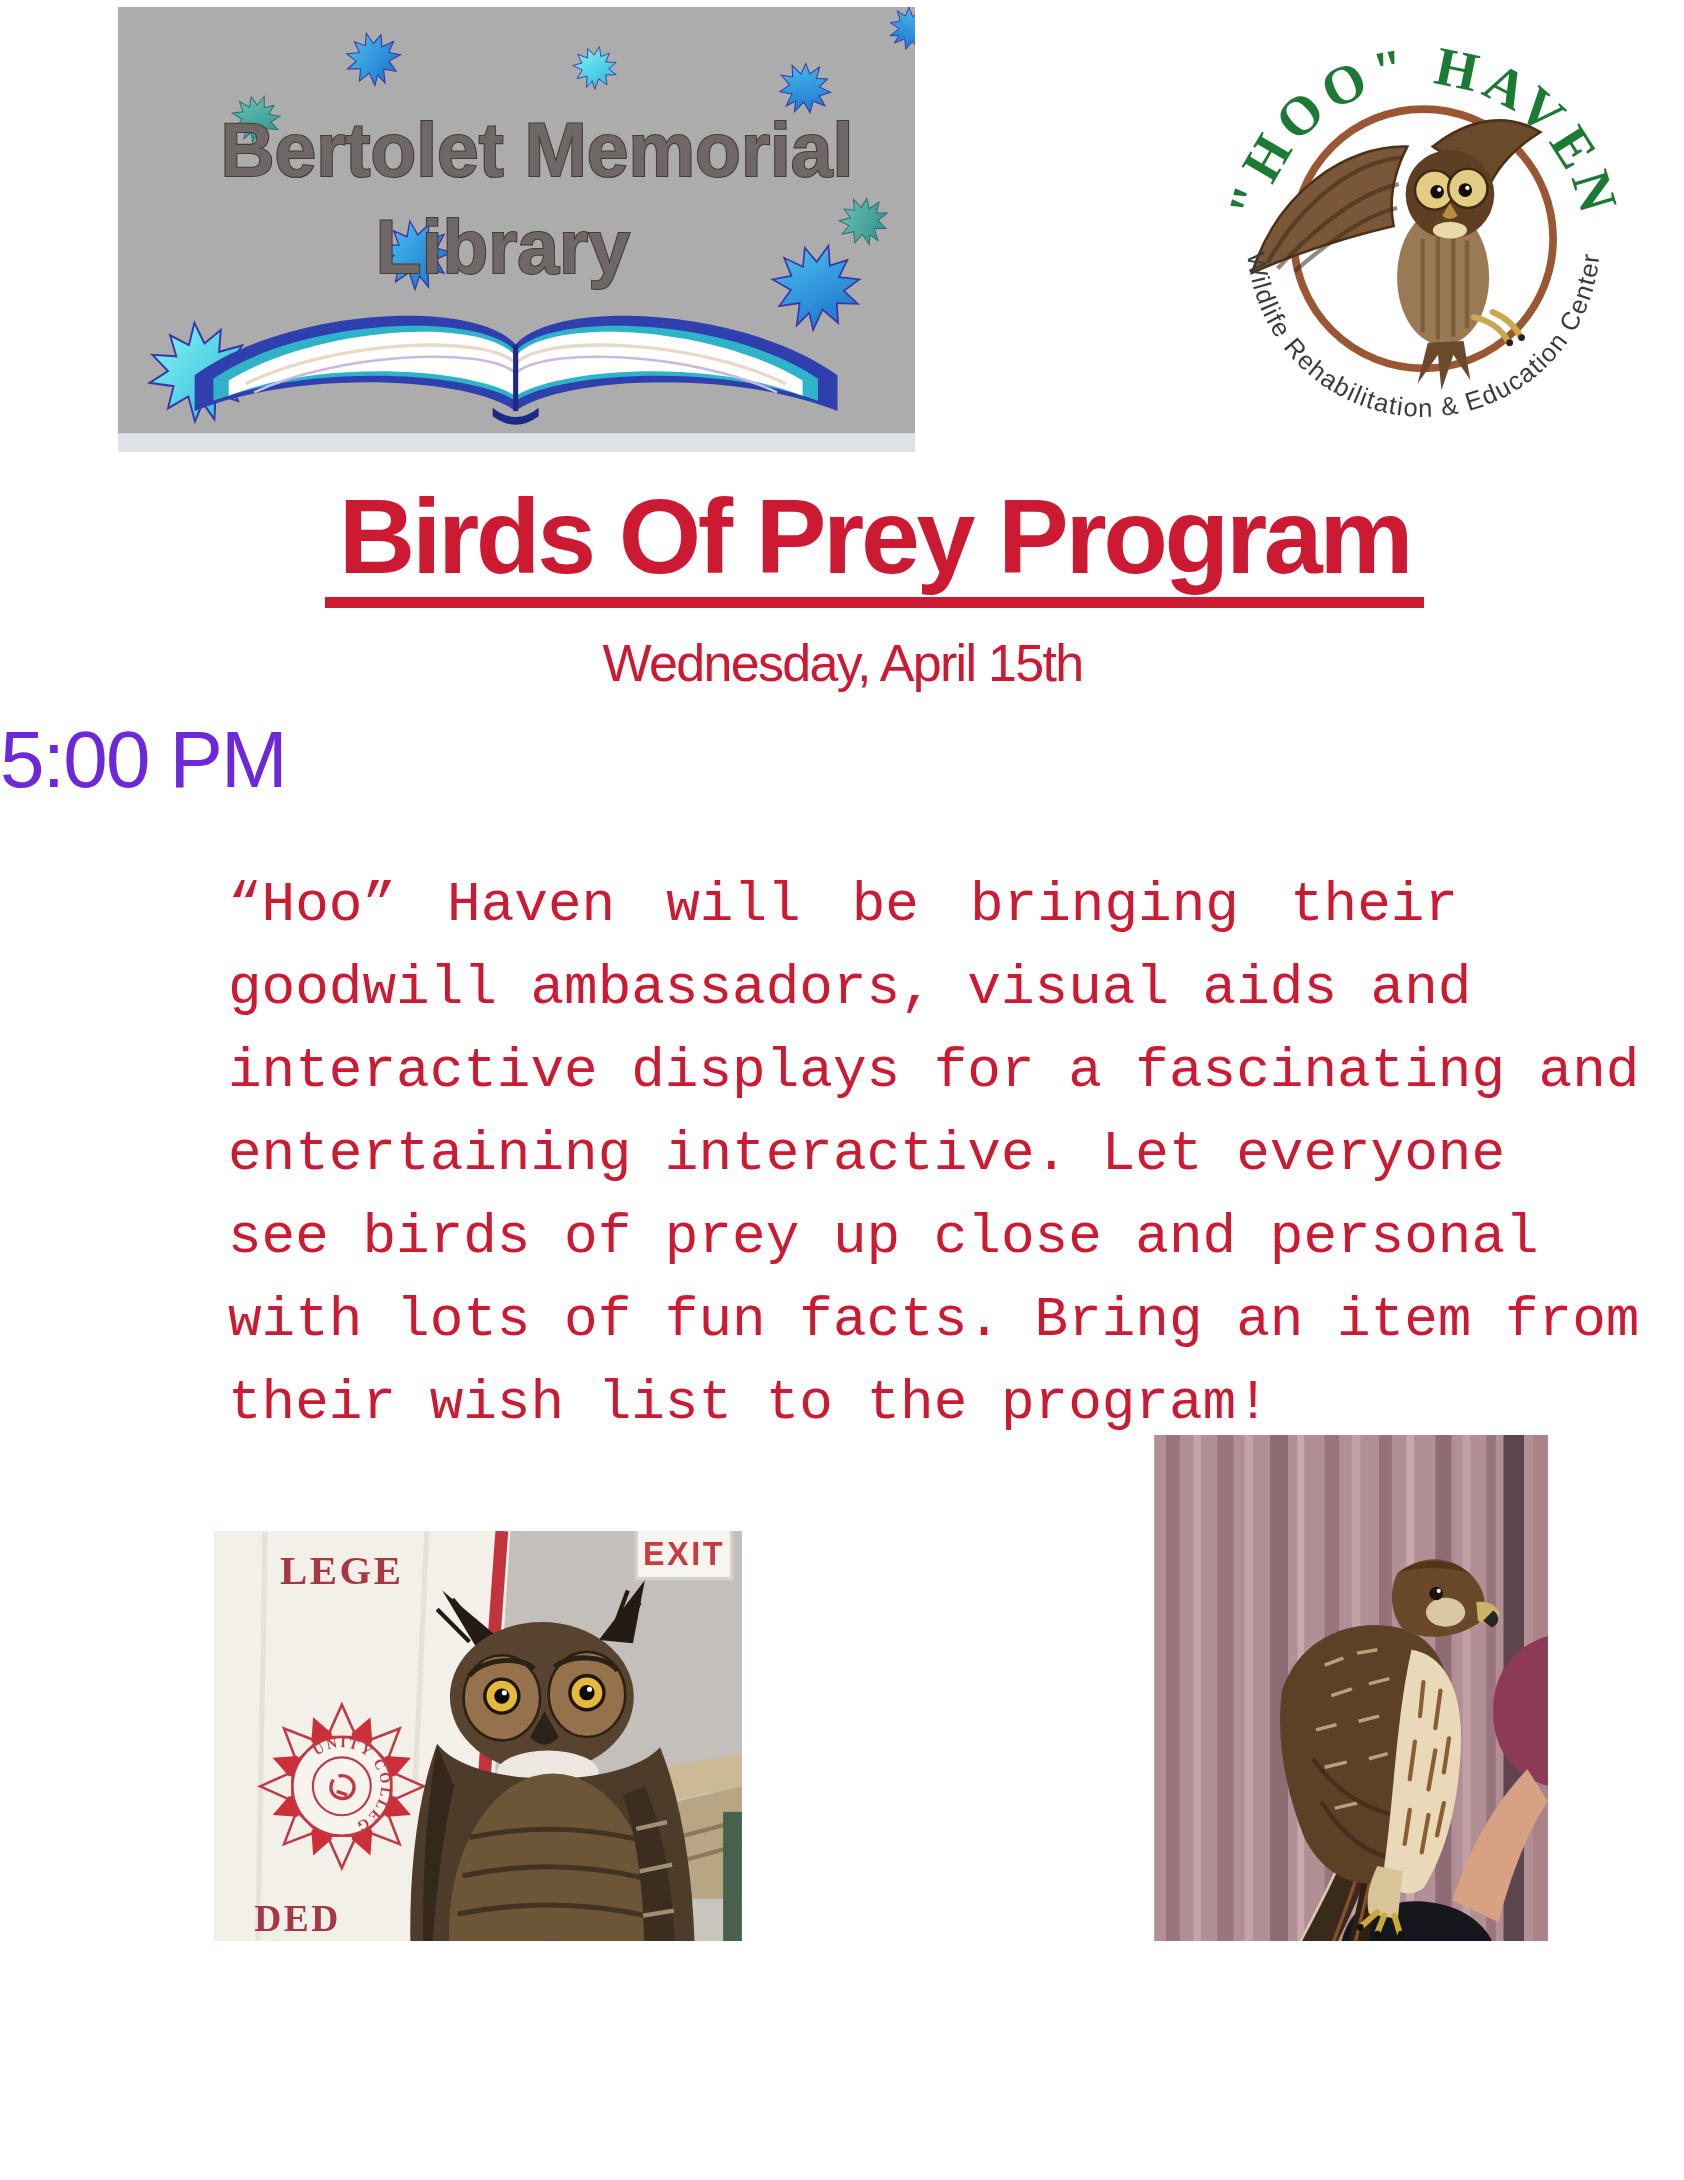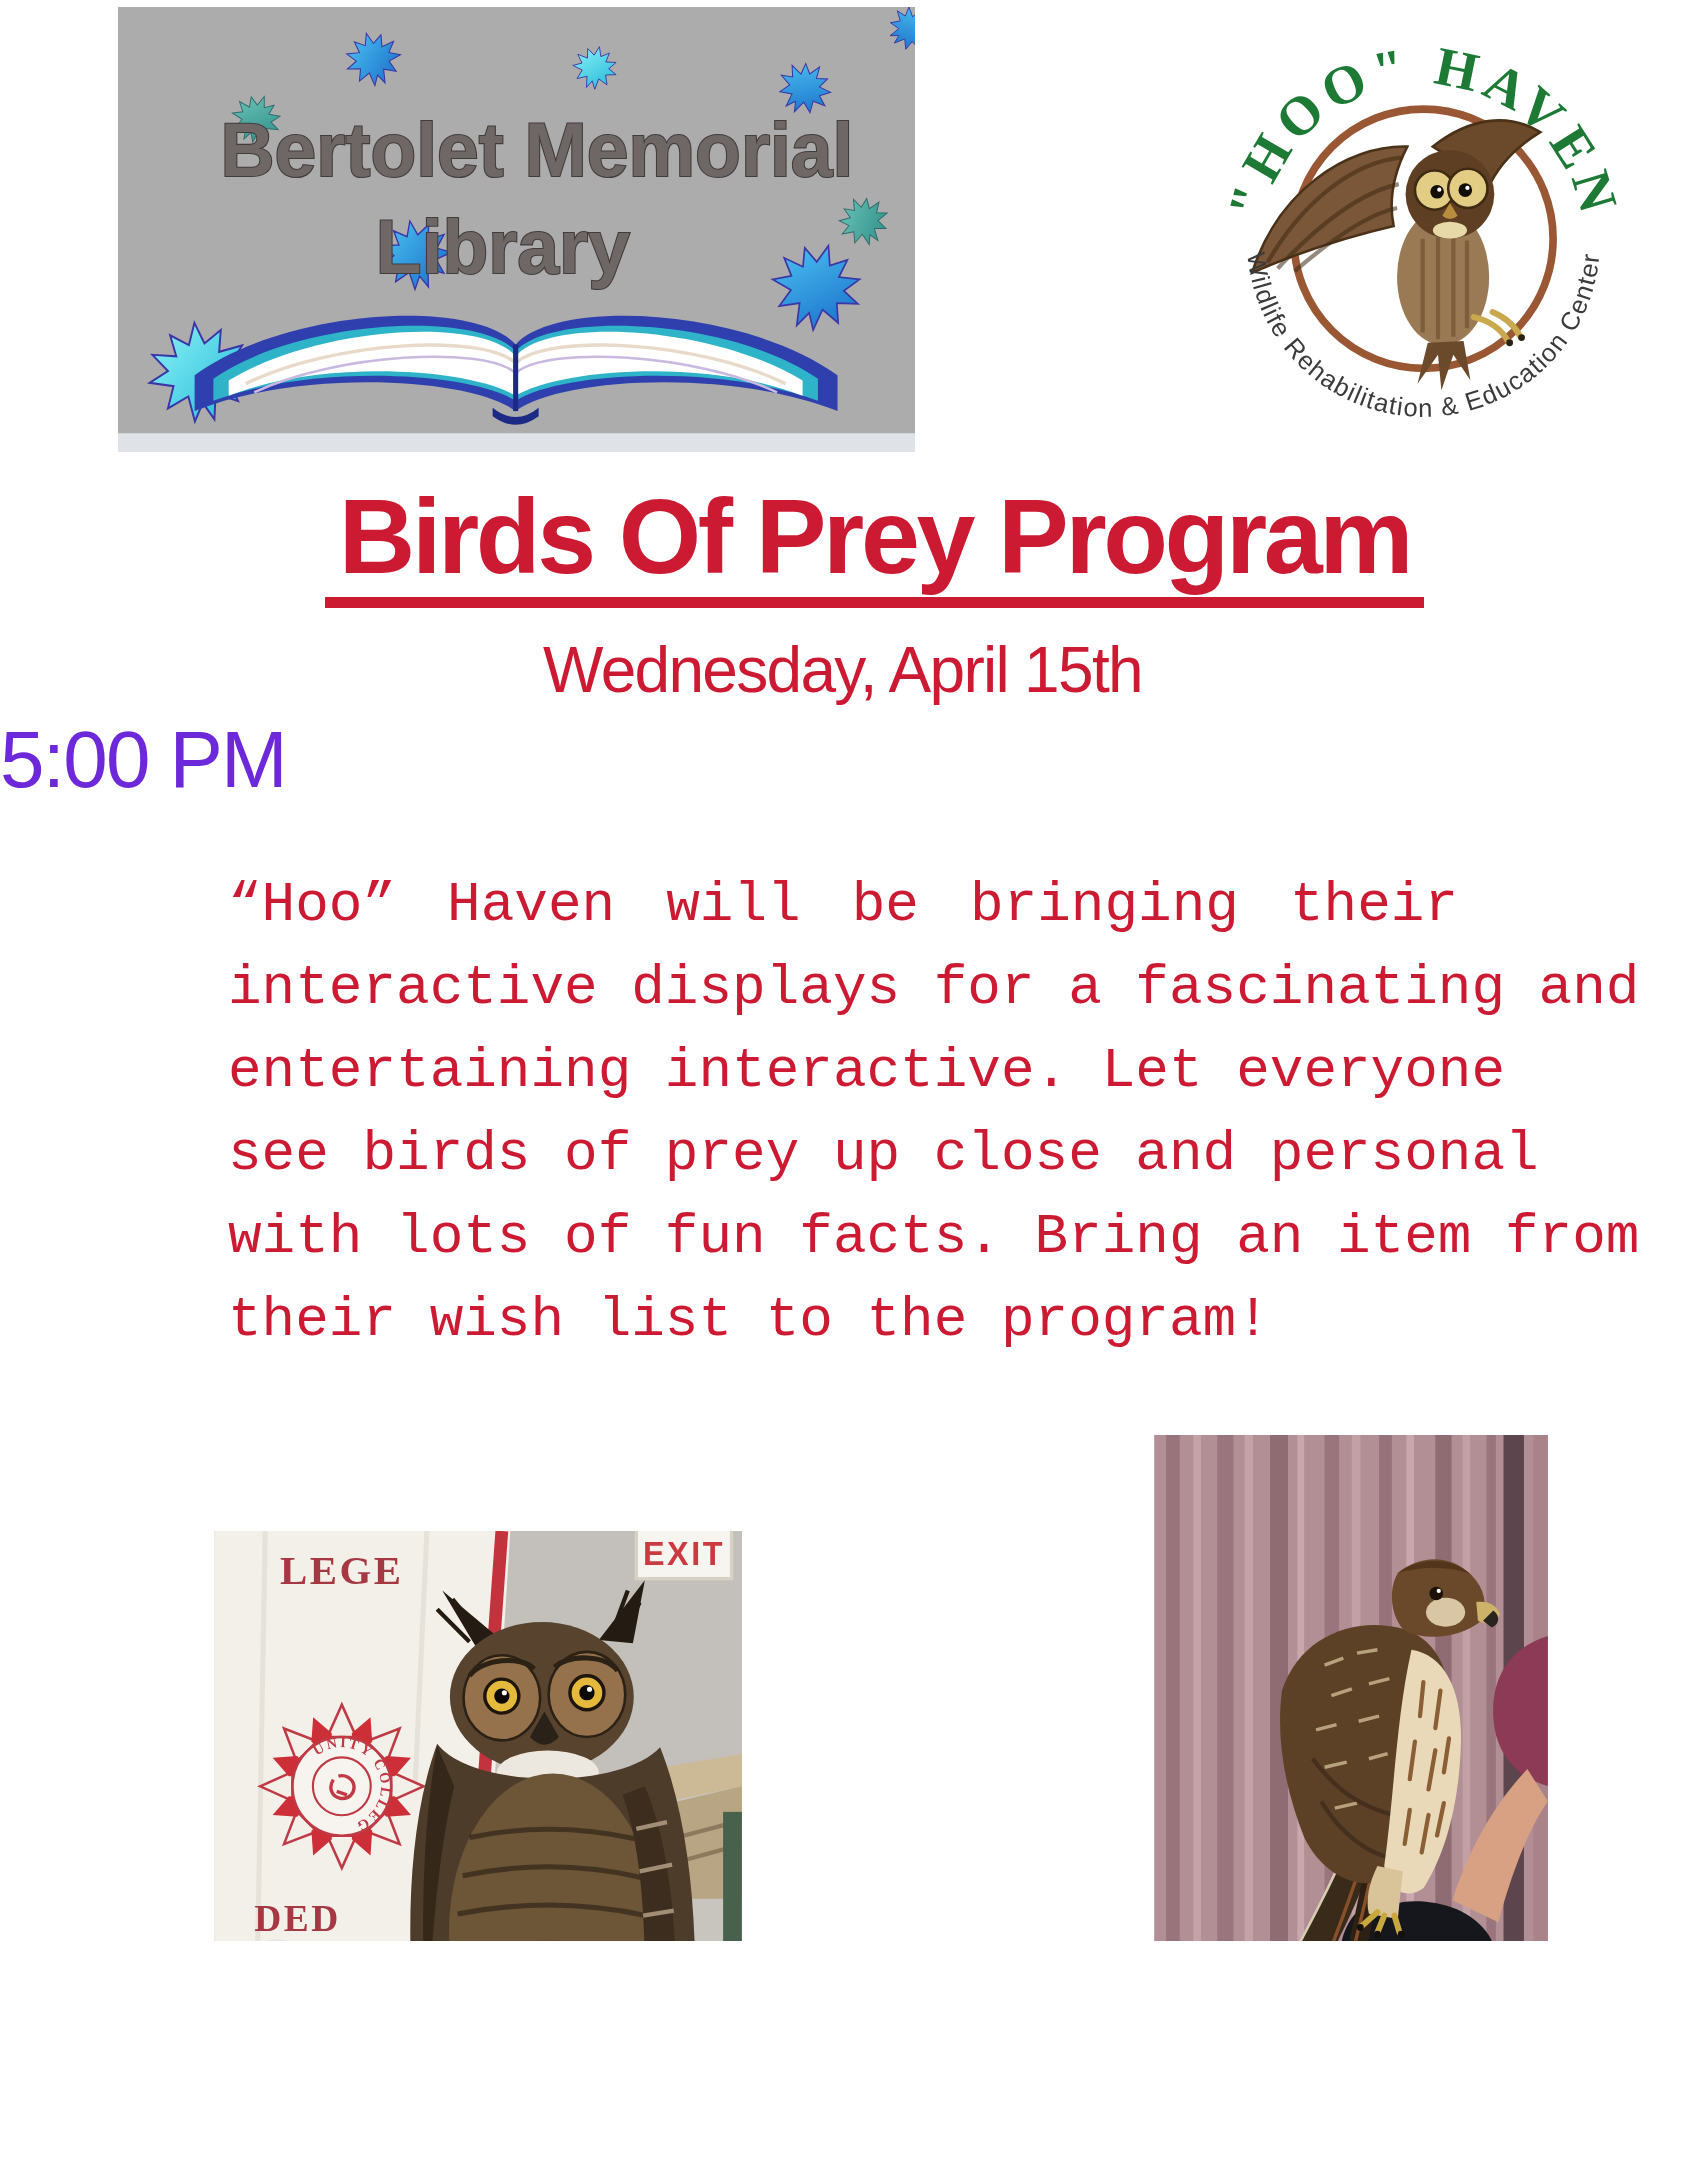--- a/index.html
+++ b/index.html
@@ -11,21 +11,21 @@
   .lib-logo{position:absolute;left:118px;top:6.8px;width:797px;height:445px;}
   .hoo-logo{position:absolute;left:1218px;top:17px;width:411px;height:411px;}
   .lib-logo svg,.hoo-logo svg,.photo svg{display:block;width:100%;height:100%;}
   
   .title-wrap{position:absolute;left:0;top:477px;width:100%;text-align:center;color:#cd1a33;padding-left:32px;}
   .title-text{
     display:inline-block;font-size:106px;font-weight:700;letter-spacing:-3.4px;
     line-height:1.12;border-bottom:11px solid currentColor;padding:0 13.6px 1.7px;
   }
   .date-line{position:absolute;left:0;top:632px;width:100%;text-align:center;
-    color:#cd1a33;font-size:64px;letter-spacing:-1.7px;line-height:1.2;}
+    color:#cd1a33;font-size:52px;letter-spacing:-1.7px;line-height:1.2;}
   .time-line{position:absolute;left:0;top:712px;width:100%;text-align:left;
     color:#6d28d9;font-size:80px;letter-spacing:-1.7px;line-height:1.2;}
   
   .desc{position:absolute;left:228px;top:864px;width:1230px;color:#cd1a33;font-size:56px;}
   .dline{line-height:83px;height:83px;text-align:justify;text-align-last:justify;white-space:nowrap;font-family:Liberation Mono, monospace;}
   .dline.last{text-align-last:left;}
   
   .photo{position:absolute;}
   .photo-owl{left:190px;top:1531px;width:528px;height:566px;padding-left:24px;}
   .photo-hawk{left:1154px;top:1435px;width:394px;height:662px;}
@@ -118,20 +118,21 @@
   </div>
 
   <div class="title-wrap">
     <span class="title-text">Birds Of Prey Program</span>
   </div>
   <div class="date-line">Wednesday, April 15th</div>
   <div class="time-line">5:00 PM</div>
 
   <div class="desc">
     <div class="dline">“Hoo” Haven will be bringing their</div>
+    <div class="dline">goodwill ambassadors, visual aids and</div>
     <div class="dline">interactive displays for a fascinating and</div>
     <div class="dline">entertaining interactive. Let everyone</div>
     <div class="dline">see birds of prey up close and personal</div>
     <div class="dline">with lots of fun facts. Bring an item from</div>
     <div class="dline last">their wish list to the program!</div>
   </div>
 
   <div class="photo photo-owl">
     <svg viewBox="0 0 620 665">
       <defs>

